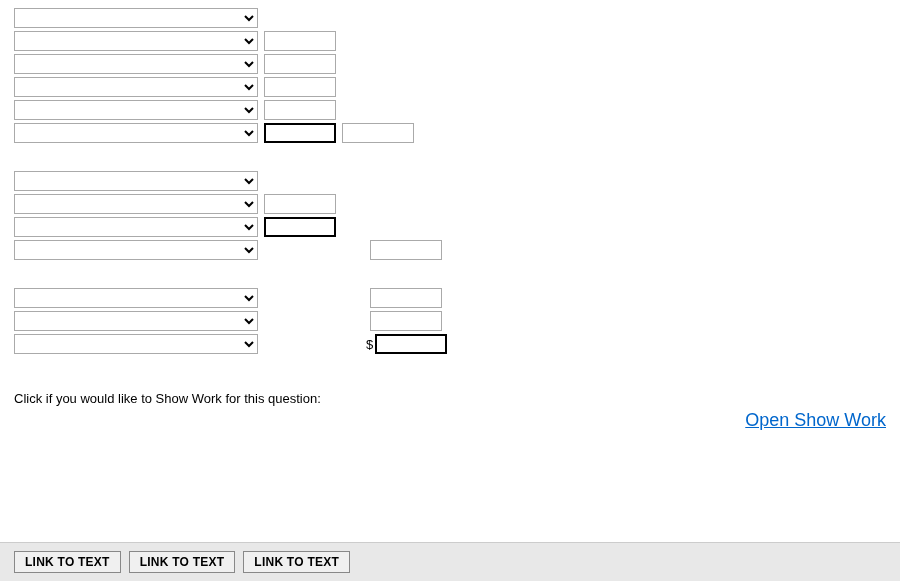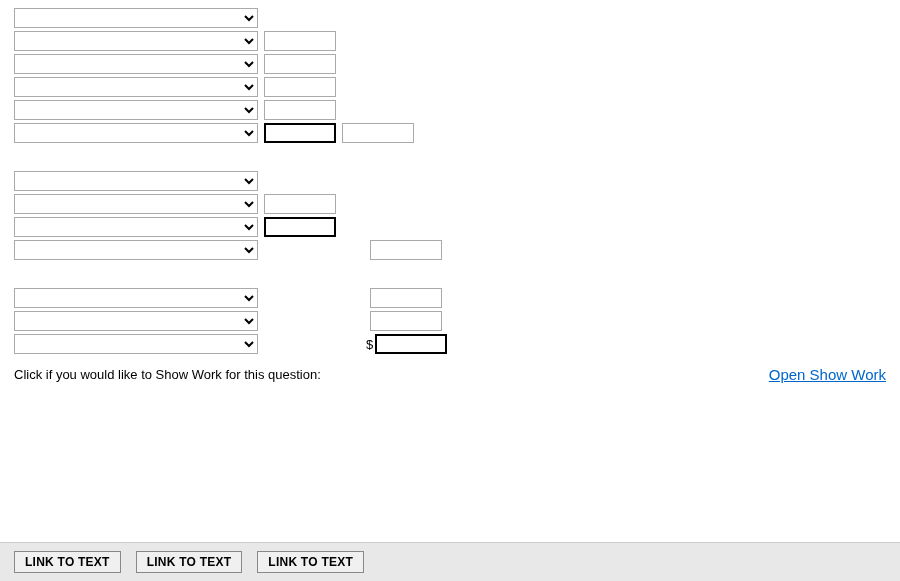--- a/index.html
+++ b/index.html
@@ -80,33 +80,34 @@
     .show-work-label {
       font-size: 13px;
       color: #000;
       font-weight: normal;
     }
 
     .open-show-work-link {
       color: #0066cc;
       text-decoration: underline;
       cursor: pointer;
-      font-size: 15px;
+      font-size: 18px;
+      margin-top: 44px;
     }
 
     .footer-bar {
       position: absolute;
       bottom: 0;
       left: 0;
       right: 0;
       background: #e8e8e8;
       border-top: 1px solid #ccc;
       padding: 8px 14px;
       display: flex;
-      gap: 15px;
+      gap: 8px;
       align-items: center;
     }
 
     .link-btn {
       padding: 3px 10px;
       background: #f0f0f0;
       border: 1px solid #888;
       font-size: 12px;
       font-weight: bold;
       cursor: pointer;

